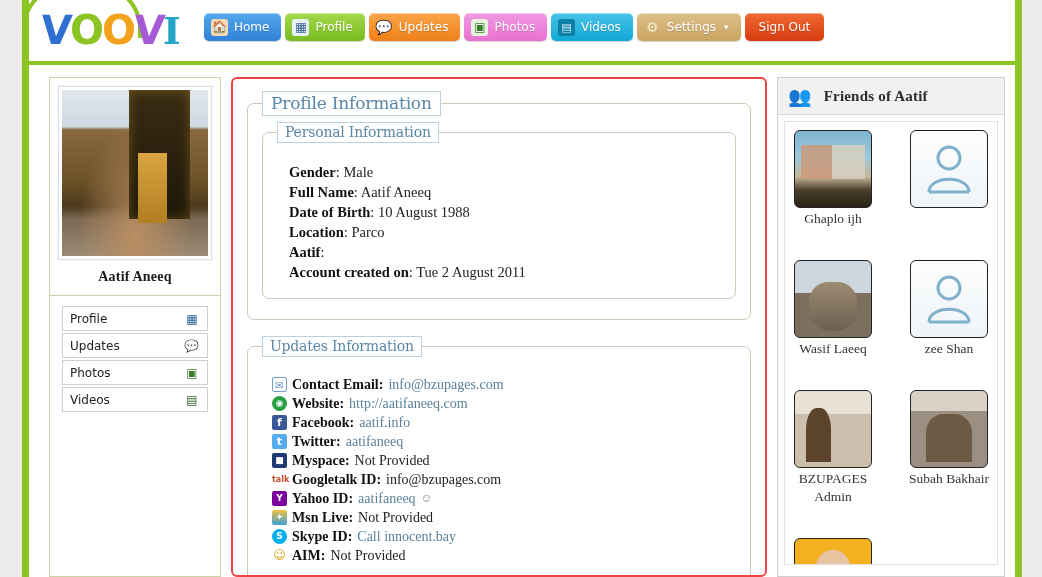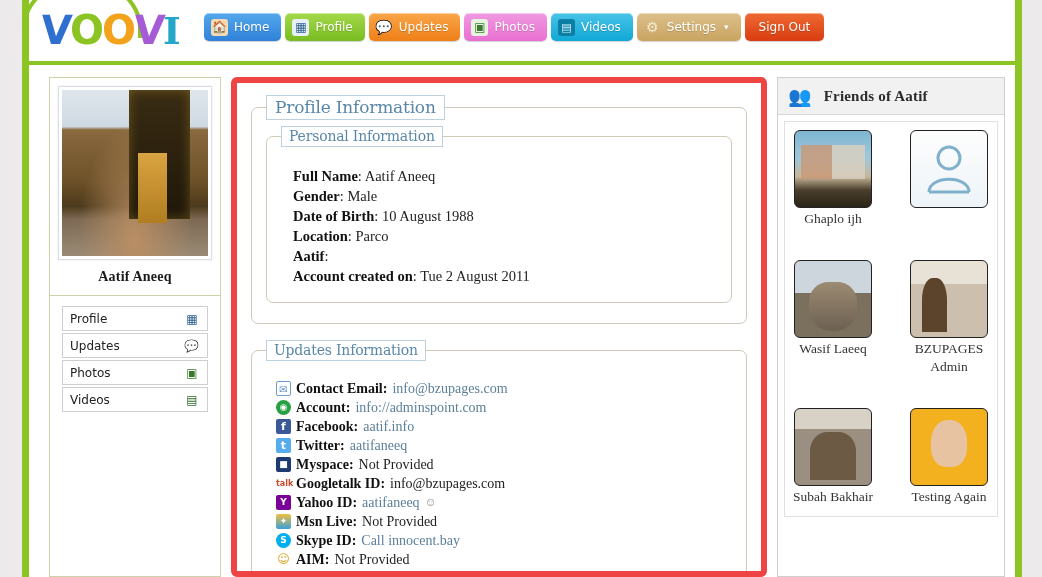--- a/index.html
+++ b/index.html
@@ -191,21 +191,21 @@
   }
   .si-profile { color:#2c5e8e; }
   .si-updates { color:#7fb4d8; }
   .si-photos  { color:#3b7a2c; }
   .si-videos  { color:#2f6a2a; }
 
   
   #col-center {
     flex: 1 1 auto;
     min-width: 0;
-    border: 6px solid #ef4444;
+    border: 2px solid #ef4444;
     border-radius: 6px;
     background: #fff;
     padding: 12px 14px 0 14px;
     position: relative;
     overflow: hidden;
   }
   fieldset {
     border: 1px solid #cfc9b8;
     border-radius: 7px;
     margin: 0 0 16px 0;
@@ -441,24 +441,24 @@
     <div id="col-center">
 
       <fieldset id="fs-profile">
         <legend>Profile Information</legend>
 
         <fieldset id="fs-personal">
           <legend class="lvl2">Personal Information</legend>
 
           <div class="info-list">
             <div class="info-row">
-              <b>Full Name</b>: <span>Aatif Aneeq</span>
+              <b>Gender</b>: <span>Male</span>
             </div>
             <div class="info-row">
-              <b>Gender</b>: <span>Male</span>
+              <b>Full Name</b>: <span>Aatif Aneeq</span>
             </div>
             <div class="info-row">
               <b>Date of Birth</b>: <span>10 August 1988</span>
             </div>
             <div class="info-row">
               <b>Location</b>: <span>Parco</span>
             </div>
             <div class="info-row">
               <b>Aatif</b>: <span></span>
             </div>
@@ -476,22 +476,22 @@
         <div class="contact-list">
 
           <div class="contact-row">
             <span class="c-ico ci-mail">✉</span>
             <b>Contact Email:</b>
             <span class="cval">info@bzupages.com</span>
           </div>
 
           <div class="contact-row">
             <span class="c-ico ci-web">◉</span>
-            <b>Account:</b>
-            <span class="cval">info://adminspoint.com</span>
+            <b>Website:</b>
+            <span class="cval">http://aatifaneeq.com</span>
           </div>
 
           <div class="contact-row">
             <span class="c-ico ci-fb">f</span>
             <b>Facebook:</b>
             <span class="cval">aatif.info</span>
           </div>
 
           <div class="contact-row">
             <span class="c-ico ci-tw">t</span>
@@ -564,20 +564,30 @@
             </svg>
           </div>
           <div class="friend-name"></div>
         </div>
 
         <div class="friend">
           <div class="friend-thumb th-cat"></div>
           <div class="friend-name">Wasif Laeeq</div>
         </div>
 
+        <div class="friend">
+          <div class="friend-thumb th-default">
+            <svg width="58" height="58" viewBox="0 0 58 58">
+              <circle cx="29" cy="18" r="11" fill="none" stroke="#7fb0cc" stroke-width="3"></circle>
+              <path d="M9 52 C9 35 49 35 49 52" fill="none" stroke="#7fb0cc" stroke-width="3"></path>
+              <line x1="9" y1="52" x2="49" y2="52" stroke="#7fb0cc" stroke-width="3"></line>
+            </svg>
+          </div>
+          <div class="friend-name">zee Shan</div>
+        </div>
 
 
         <div class="friend">
           <div class="friend-thumb th-admin"></div>
           <div class="friend-name">BZUPAGES Admin</div>
         </div>
 
         <div class="friend">
           <div class="friend-thumb th-subah"></div>
           <div class="friend-name">Subah Bakhair</div>

